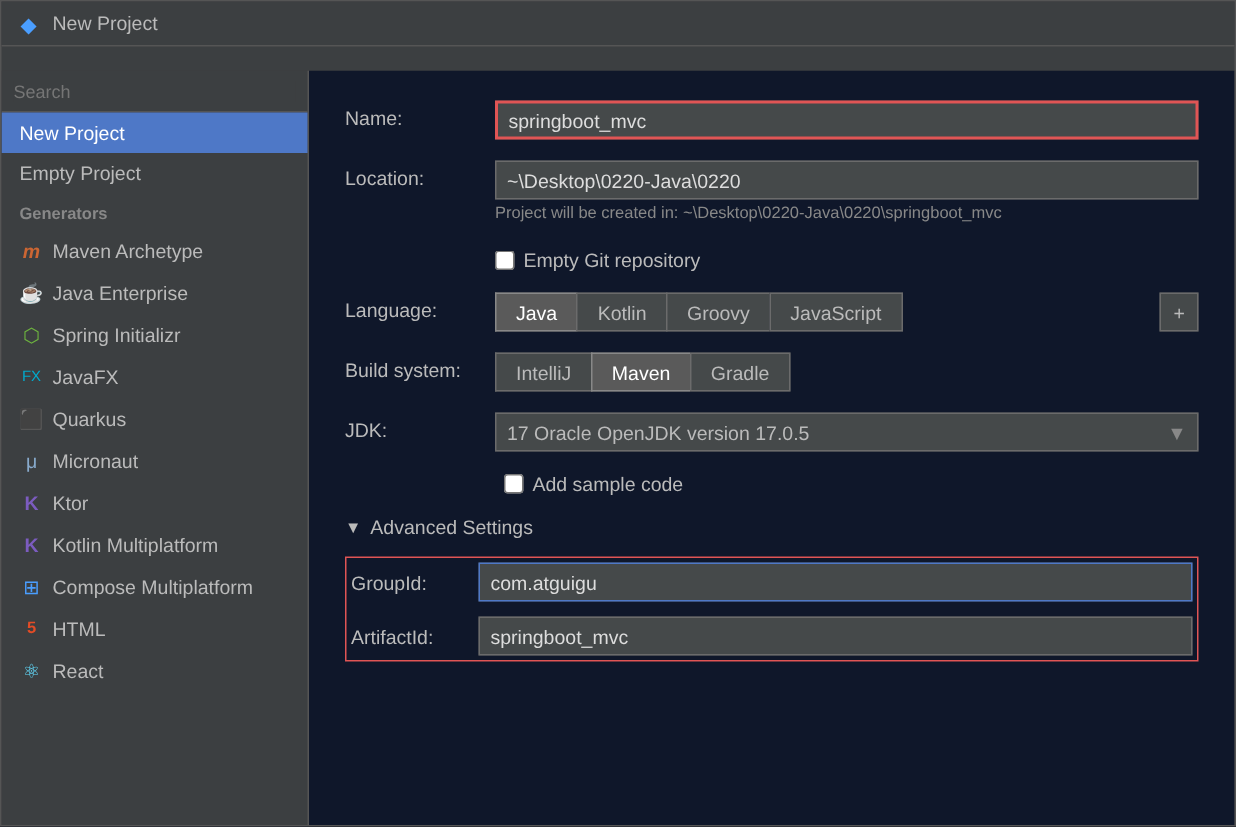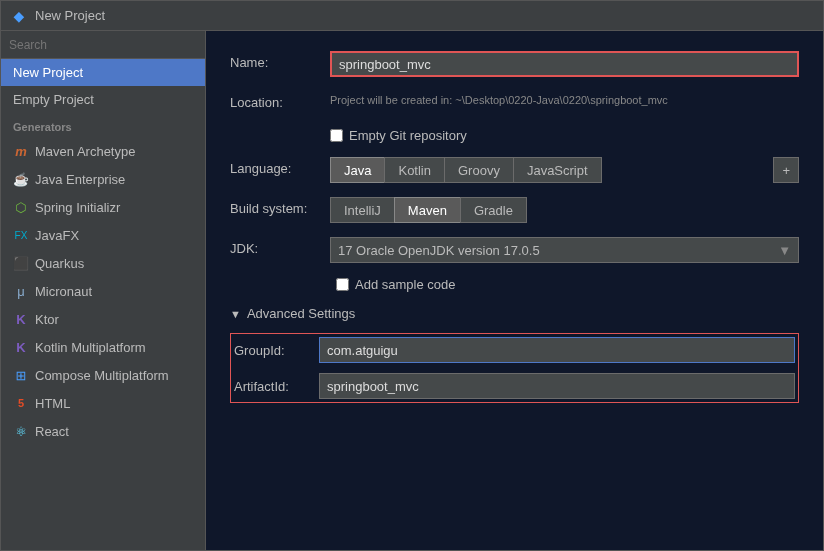--- a/index.html
+++ b/index.html
@@ -40,20 +40,21 @@
       font-size: 14px;
     }
     .title-bar-text {
       color: #bbbbbb;
       font-size: 13px;
     }
     .content {
       display: flex;
       flex: 1;
       overflow: hidden;
+      margin-top: 16px;
     }
     
     .sidebar {
       width: 205px;
       background: #3c3f41;
       border-right: 1px solid #555;
       display: flex;
       flex-direction: column;
       flex-shrink: 0;
     }
@@ -347,20 +348,21 @@
       <div class="form-row">
         <div class="form-label">Name:</div>
         <div class="form-control">
           <input type="text" class="text-input highlighted" value="springboot_mvc" style="">
         </div>
       </div>
 
       <div class="form-row">
         <div class="form-label">Location:</div>
         <div class="form-control">
+          <input type="text" class="text-input" value="~\Desktop\0220-Java\0220" style="">
           <div class="hint-text">Project will be created in: ~\Desktop\0220-Java\0220\springboot_mvc</div>
         </div>
       </div>
 
       <div class="form-row">
         <div class="form-label"></div>
         <div class="form-control">
           <div class="checkbox-row">
             <input type="checkbox" style="">
             <span class="checkbox-label">Empty Git repository</span>

